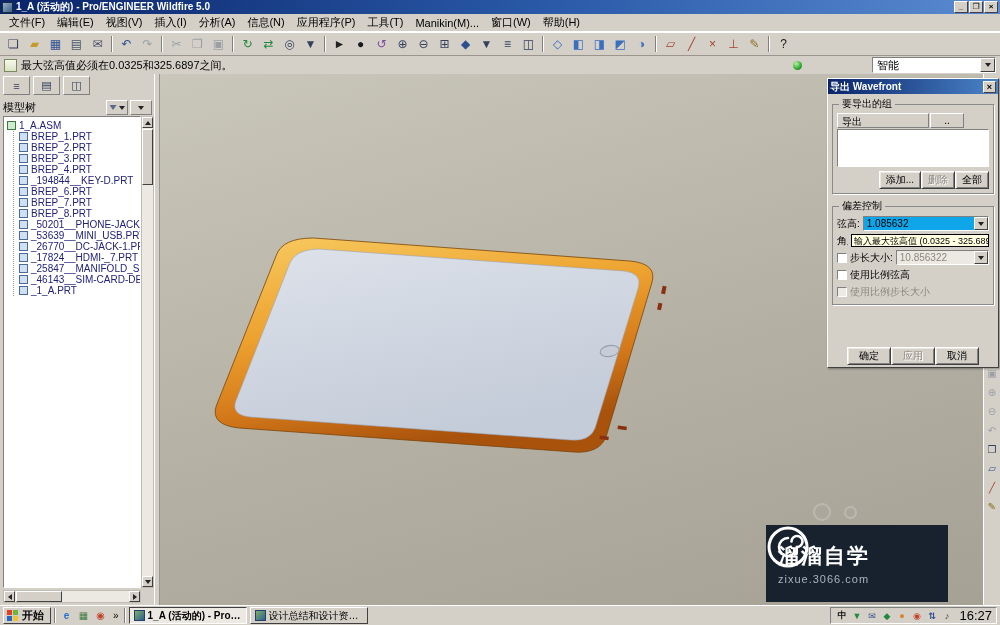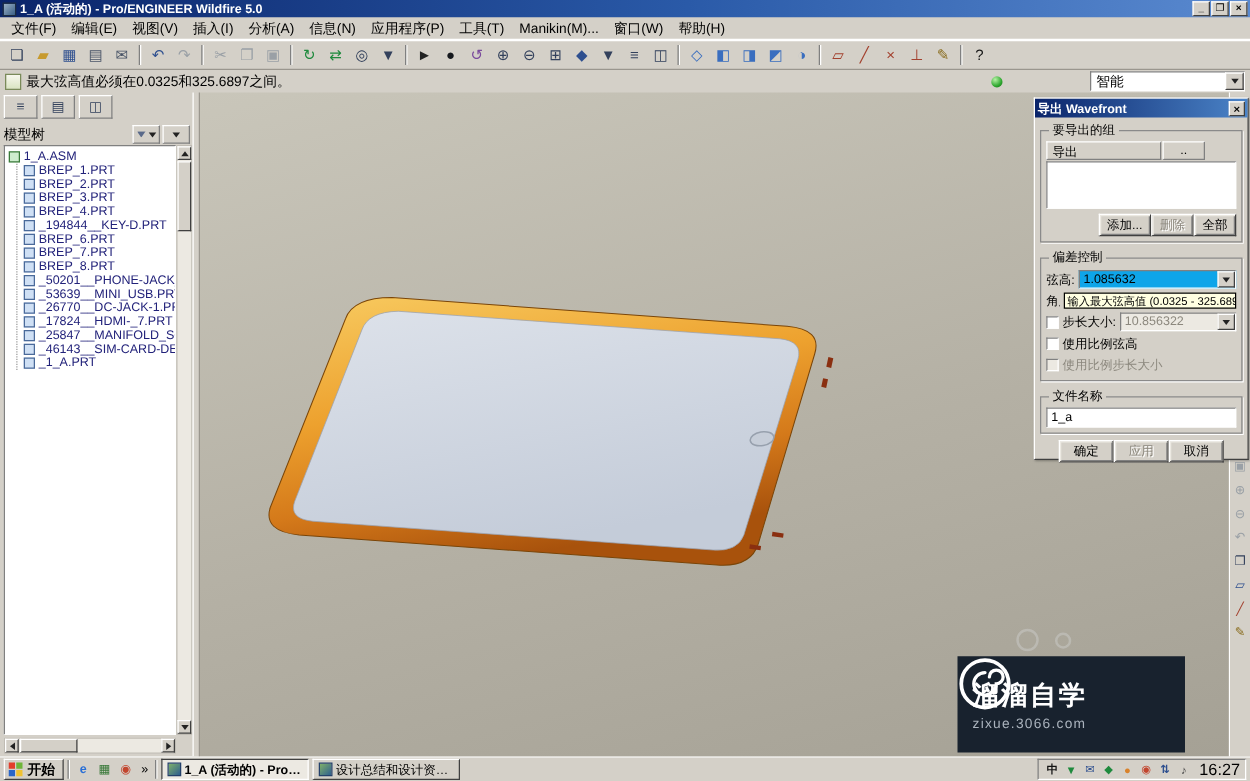--- a/index.html
+++ b/index.html
@@ -577,24 +577,20 @@
           <div class="row">
             <span class="cb"></span>
             <span class="lbl">使用比例弦高</span>
           </div>
           <div class="row gray">
             <span class="cb disabled"></span>
             <span class="lbl">使用比例步长大小</span>
           </div>
         </fieldset>
 
-        <fieldset class="grp">
-          <legend>文件名称</legend>
-          <input class="txt" value="1_a" style="">
-        </fieldset>
 
         <div class="dlg-btns">
           <button class="btn">确定</button>
           <button class="btn disabled">应用</button>
           <button class="btn">取消</button>
         </div>
       </div>
     </div>
 
   </div>

